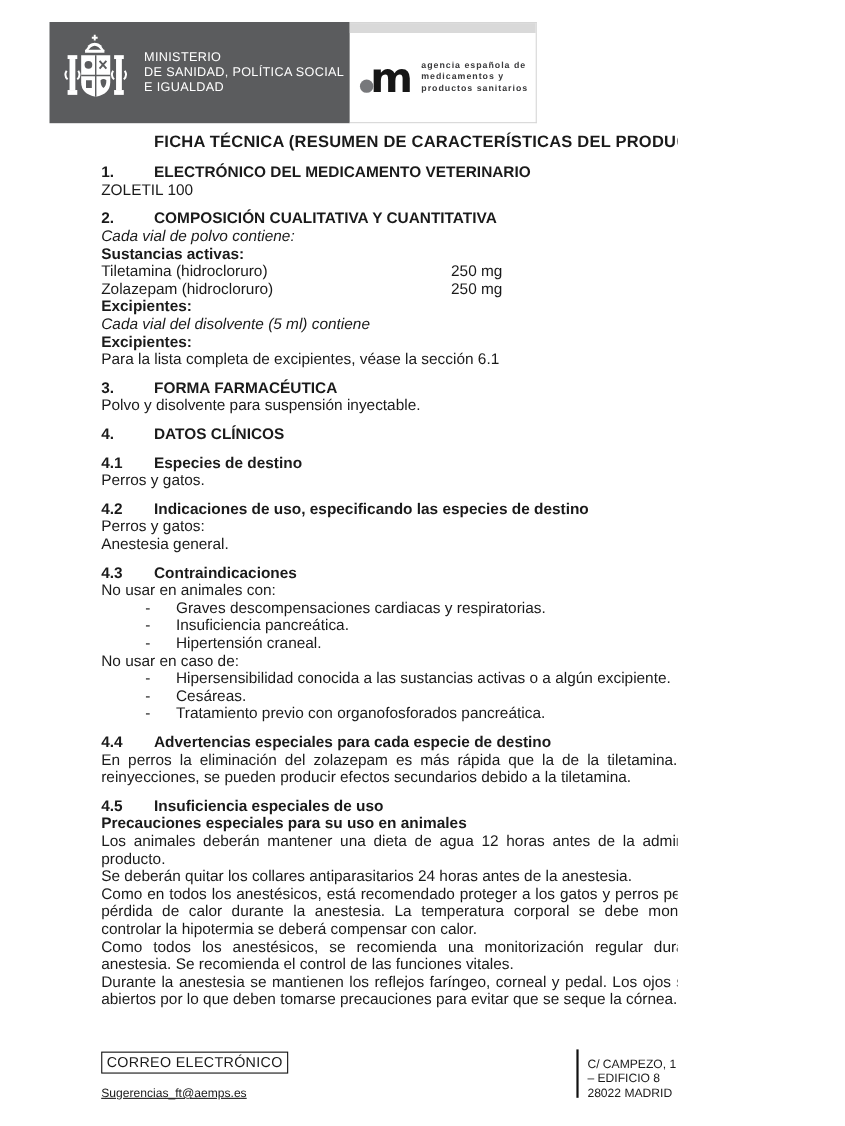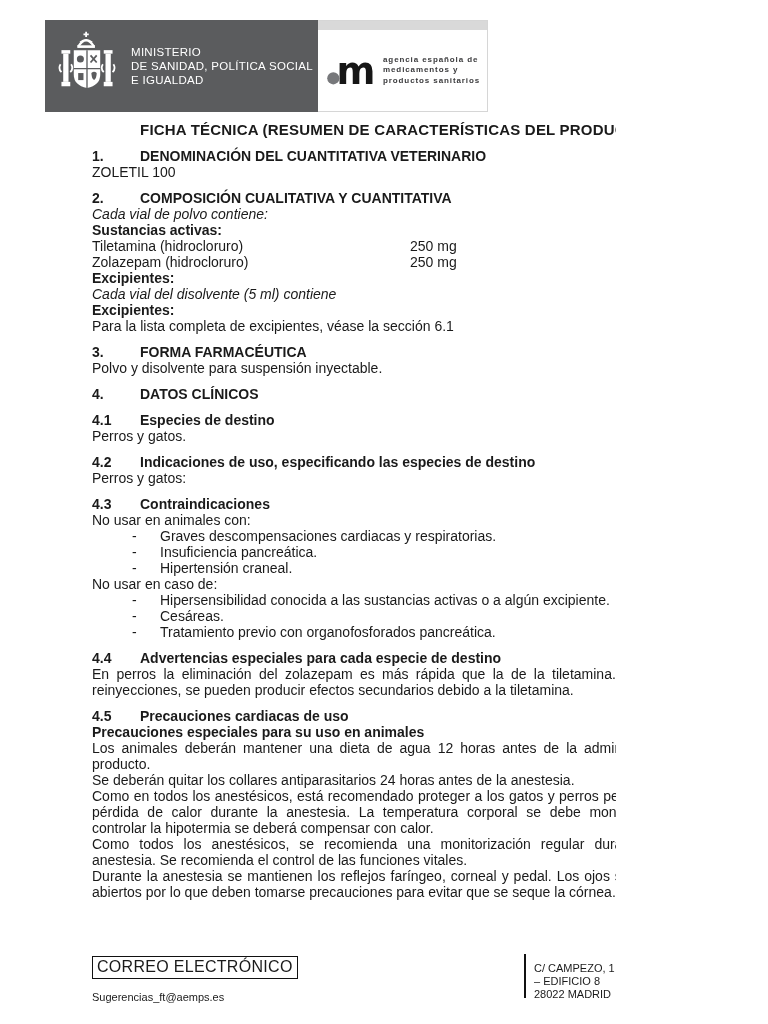--- a/index.html
+++ b/index.html
@@ -58,23 +58,23 @@
   .just { text-align: justify; }
   .row2 { display: flex; }
   .row2 .col-name { width: 318px; flex: none; }
   .dash-item { position: relative; padding-left: 68px; }
   .dash-item::before { content: "-"; position: absolute; left: 40px; top: 0; }
 
   
   .footer-left { position: absolute; left: 92px; top: 956px; font-size: 11px; }
   .email-label {
     display: inline-block; border: 1px solid #111;
-    font-size: 16px; padding: 1px 4px 2px 4px; letter-spacing: 0.3px;
-  }
-  .email-addr { margin-top: 12px; }
+    font-size: 13px; padding: 1px 4px 2px 4px; letter-spacing: 0.3px;
+  }
+  .email-addr { margin-top: 12px; text-decoration: underline; }
   .footer-right {
     position: absolute; left: 524px; top: 954px;
     border-left: 2px solid #111; padding-left: 8px;
     font-size: 11px; line-height: 13px; height: 44px;
     padding-top: 8px;
   }
 </style>
 </head>
 <body>
 
@@ -129,21 +129,21 @@
     </div>
   </div>
 
   <div class="content">
 
     <div class="doc-title">FICHA TÉCNICA (RESUMEN DE CARACTERÍSTICAS DEL PRODUCTO)</div>
 
     <div class="sec">
       <div class="sec-head">
         <span class="num">1.</span>
-        <span>DENOMINACIÓN DEL CUANTITATIVA VETERINARIO</span>
+        <span>ELECTRÓNICO DEL MEDICAMENTO VETERINARIO</span>
       </div>
       <div>ZOLETIL 100</div>
     </div>
 
     <div class="sec">
       <div class="sec-head">
         <span class="num">2.</span>
         <span>COMPOSICIÓN CUALITATIVA Y CUANTITATIVA</span>
       </div>
       <div class="boldital">Cada vial de polvo contiene:</div>
@@ -184,20 +184,21 @@
       </div>
       <div>Perros y gatos.</div>
     </div>
 
     <div class="sec">
       <div class="sec-head">
         <span class="num">4.2</span>
         <span>Indicaciones de uso, especificando las especies de destino</span>
       </div>
       <div>Perros y gatos:</div>
+      <div>Anestesia general.</div>
     </div>
 
     <div class="sec">
       <div class="sec-head">
         <span class="num">4.3</span>
         <span>Contraindicaciones</span>
       </div>
       <div>No usar en animales con:</div>
       <div class="dash-item">Graves descompensaciones cardiacas y respiratorias.</div>
       <div class="dash-item">Insuficiencia pancreática.</div>
@@ -212,21 +213,21 @@
       <div class="sec-head">
         <span class="num">4.4</span>
         <span>Advertencias especiales para cada especie de destino</span>
       </div>
       <div class="just">En perros la eliminación del zolazepam es más rápida que la de la tiletamina. En caso de reinyecciones, se pueden producir efectos secundarios debido a la tiletamina.</div>
     </div>
 
     <div class="sec">
       <div class="sec-head">
         <span class="num">4.5</span>
-        <span>Precauciones cardiacas de uso</span>
+        <span>Insuficiencia especiales de uso</span>
       </div>
       <div class="bold">Precauciones especiales para su uso en animales</div>
       <div class="just">Los animales deberán mantener una dieta de agua 12 horas antes de la administración del producto.</div>
       <div>Se deberán quitar los collares antiparasitarios 24 horas antes de la anestesia.</div>
       <div class="just">Como en todos los anestésicos, está recomendado proteger a los gatos y perros pequeños de la pérdida de calor durante la anestesia. La temperatura corporal se debe monitorizar. Para controlar la hipotermia se deberá compensar con calor.</div>
       <div class="just">Como todos los anestésicos, se recomienda una monitorización regular durante toda la anestesia. Se recomienda el control de las funciones vitales.</div>
       <div class="just">Durante la anestesia se mantienen los reflejos faríngeo, corneal y pedal. Los ojos se mantienen abiertos por lo que deben tomarse precauciones para evitar que se seque la córnea.</div>
     </div>
 
   </div>

